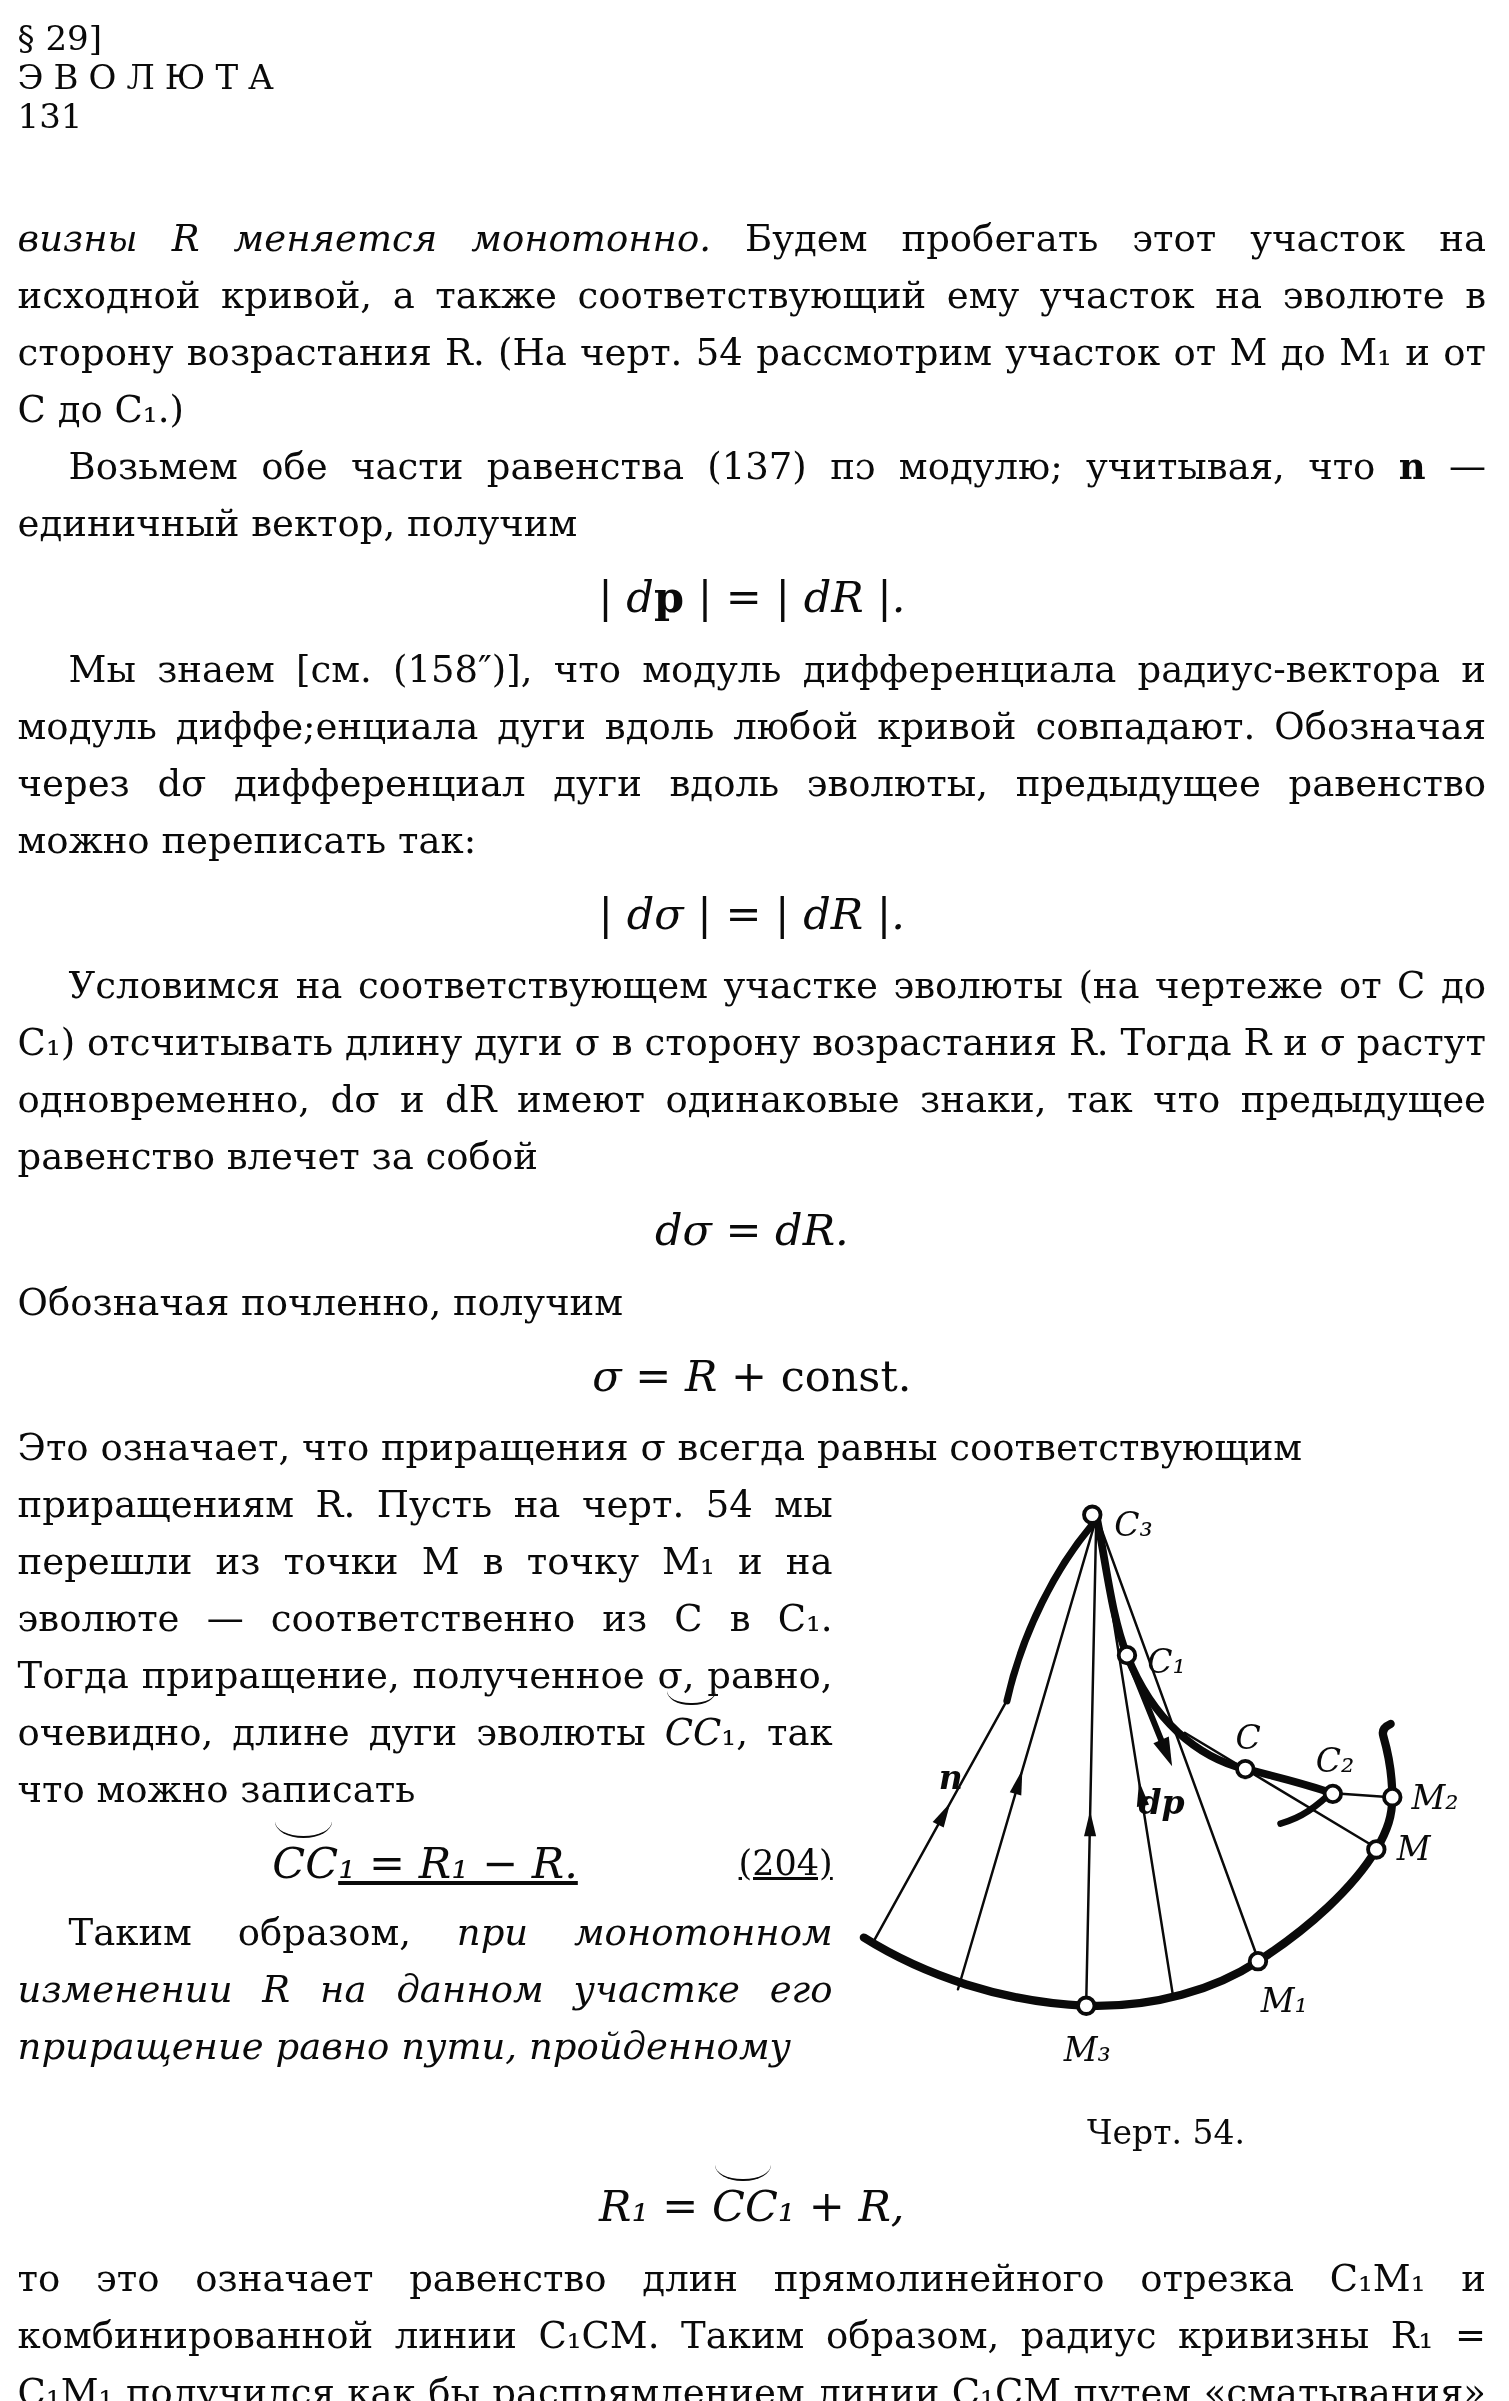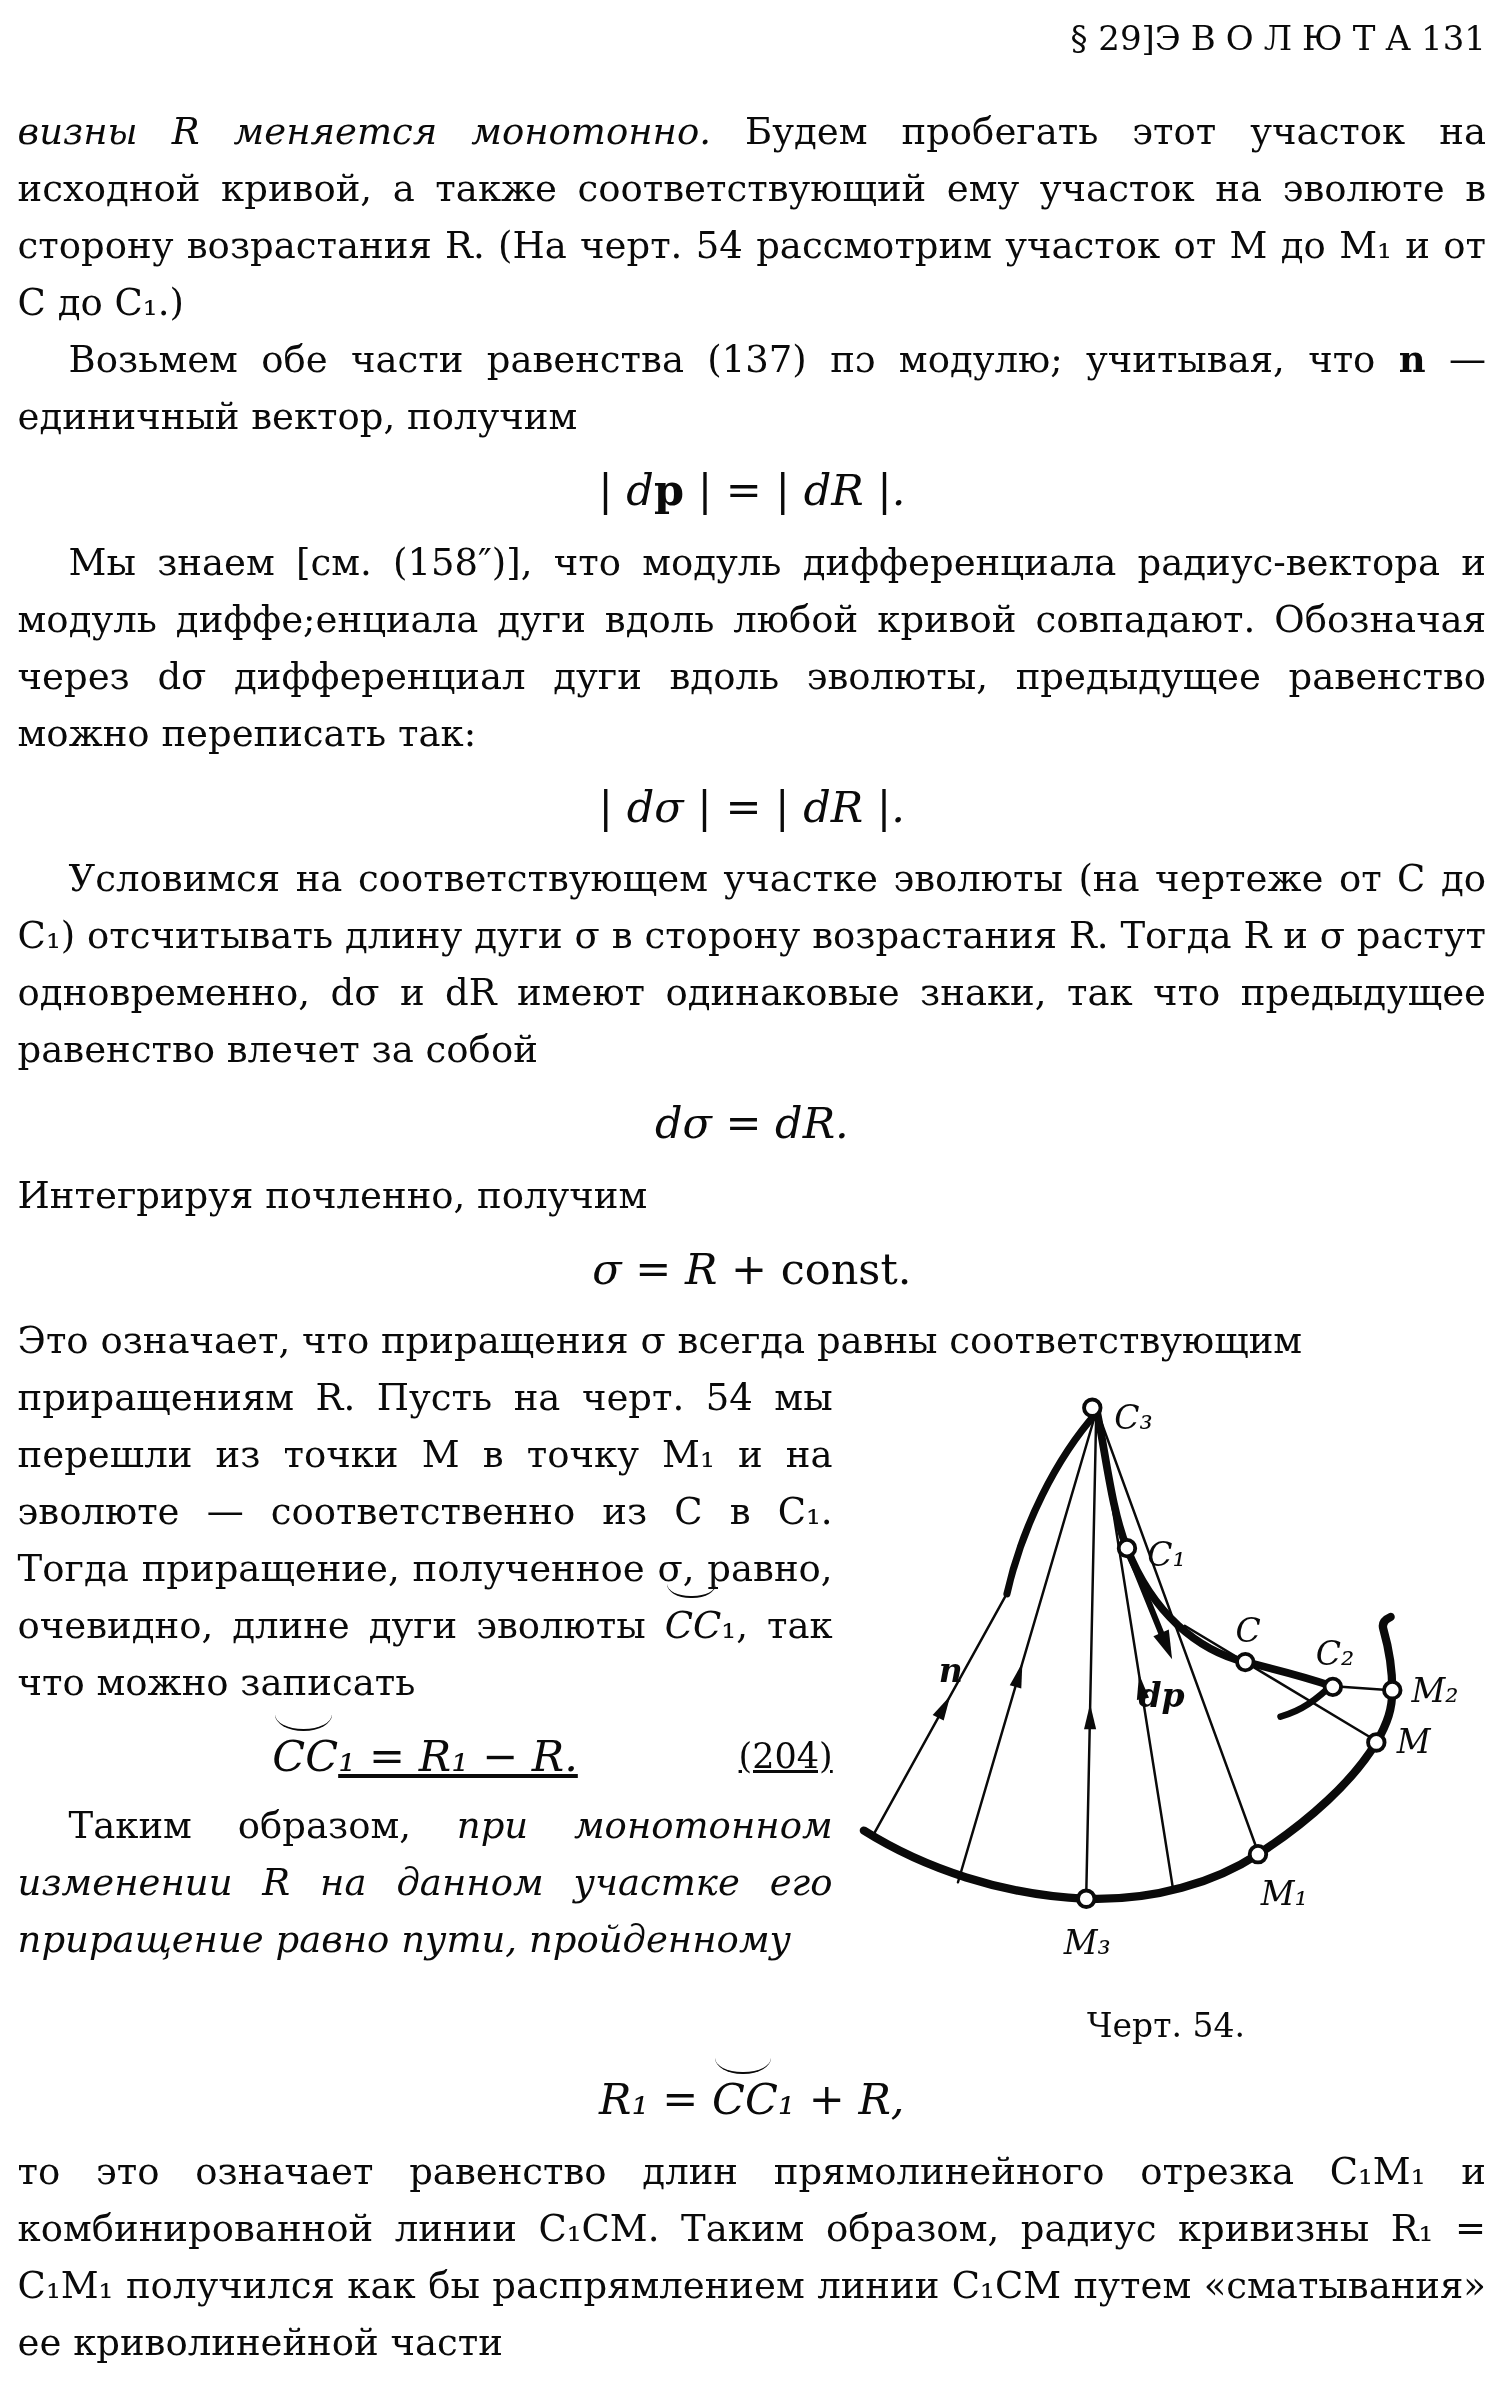--- a/index.html
+++ b/index.html
@@ -5,21 +5,21 @@
   html,body{margin:0;padding:0;background:#e8e8e8;}
   .page{
     width:1509px;height:2401px;box-sizing:border-box;
     background:#ffffff;color:#0a0a0a;position:relative;overflow:hidden;
     font-family:"DejaVu Serif", serif;
     font-size:37px;line-height:57px;
     padding:19px 23px 0 17.6px;
     text-align:justify;
   }
   .hdr{display:flex;justify-content:flex-end;align-items:baseline;
-       font-size:34px;line-height:39px;margin-bottom:45px;text-align:left;}
+       font-size:34px;line-height:39px;margin-bottom:74px;text-align:left;flex-direction:column;}
   .hdr .ttl{letter-spacing:10px;}
   p{margin:0;}
   .ind{text-indent:51px;}
   em{}
   b{font-weight:bold;}
   .feq{text-align:center;font-style:italic;font-size:43px;line-height:53px;
        padding:19px 0 16.5px 0;}
   .feq .rm{font-style:normal;}
   .eqrow{display:flex;align-items:center;padding:16.5px 0 12px 0;text-decoration:underline;}
   .eqrow .sp{width:94px;}
@@ -55,21 +55,21 @@
   <div class="feq"><span>| d</span><b class="rm">p</b><span> | = | dR |.</span></div>
 
   <p class="ind">Мы знаем [см. (158″)], что модуль дифференциала радиус-вектора и модуль диффе;енциала дуги вдоль любой кривой совпадают. Обозначая через dσ дифференциал дуги вдоль эволюты, предыдущее равенство можно переписать так:</p>
 
   <div class="feq">| dσ | = | dR |.</div>
 
   <p class="ind">Условимся на соответствующем участке эволюты (на чертеже от C до C₁) отсчитывать длину дуги σ в сторону возрастания R. Тогда R и σ растут одновременно, dσ и dR имеют одинаковые знаки, так что предыдущее равенство влечет за собой</p>
 
   <div class="feq">dσ = dR.</div>
 
-  <p>Интегрируя почленно, получим</p>
+  <p>Обозначая почленно, получим</p>
 
   <div class="feq"><span>σ = R + </span><span class="rm">const.</span></div>
 
   <p>Это означает, что приращения σ всегда равны соответствующим</p>
 
   <div class="cols">
     <div class="leftcol">
       <p><span>приращениям R. Пусть на черт. 54 мы перешли из точки M в точку M₁ и на эволюте — соответственно из C в C₁. Тогда приращение, полученное σ, равно, очевидно, длине дуги эволюты </span><span class="overarc">CC</span><span>₁, так что можно записать</span></p>
 
       <div class="eqrow">

